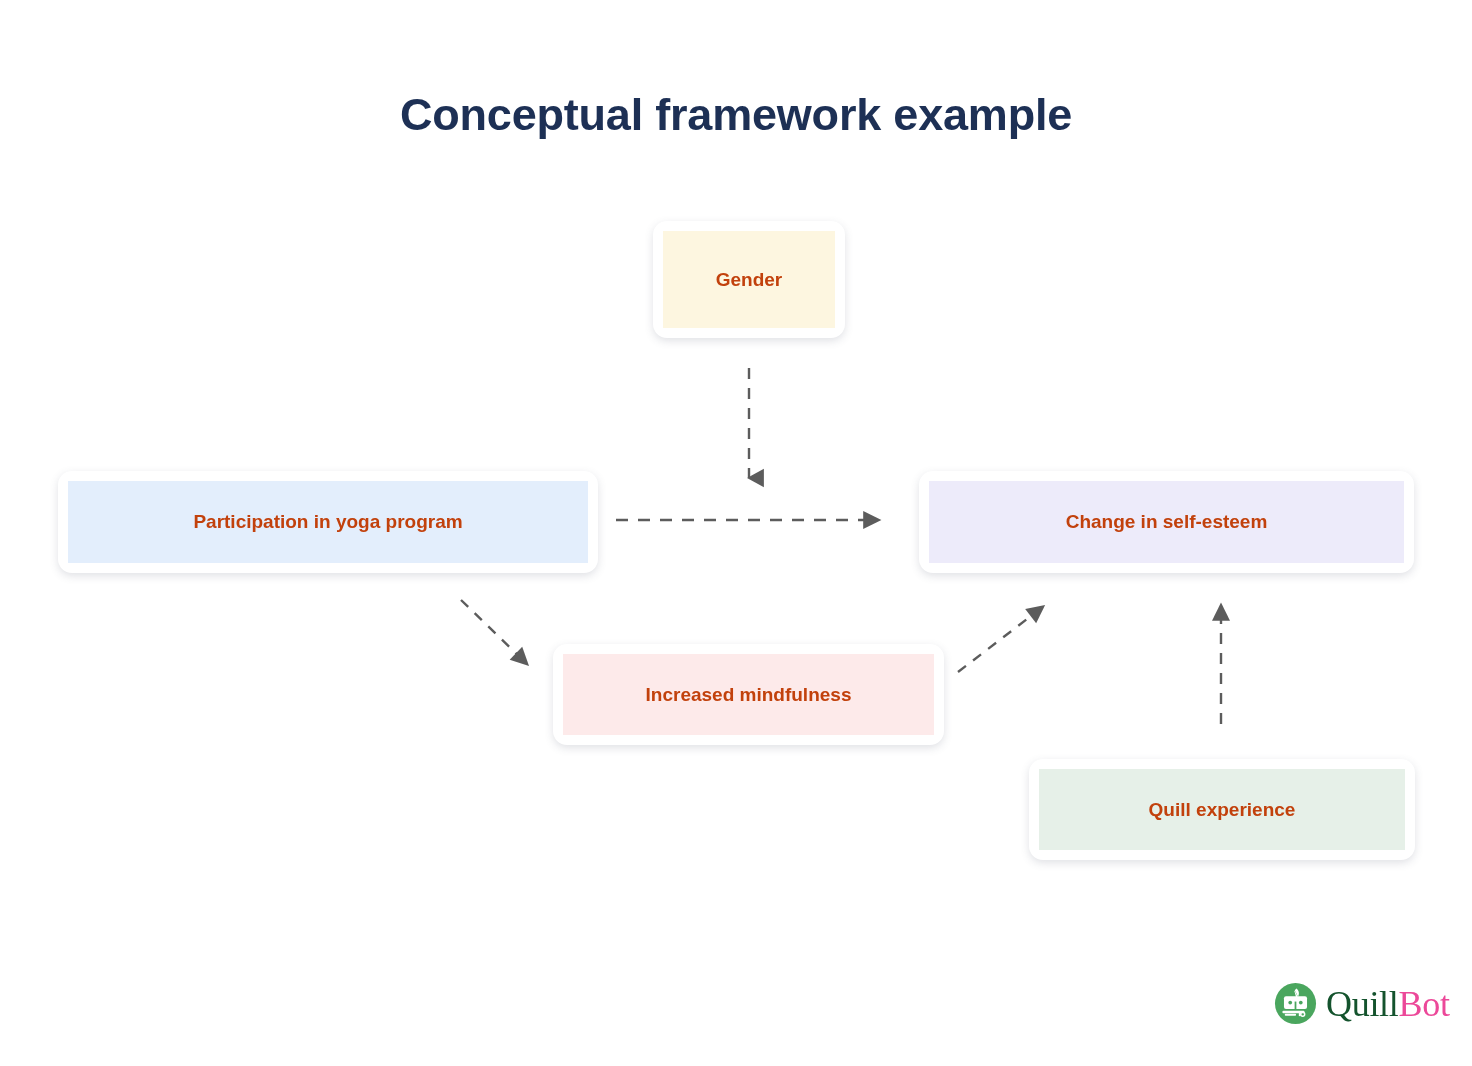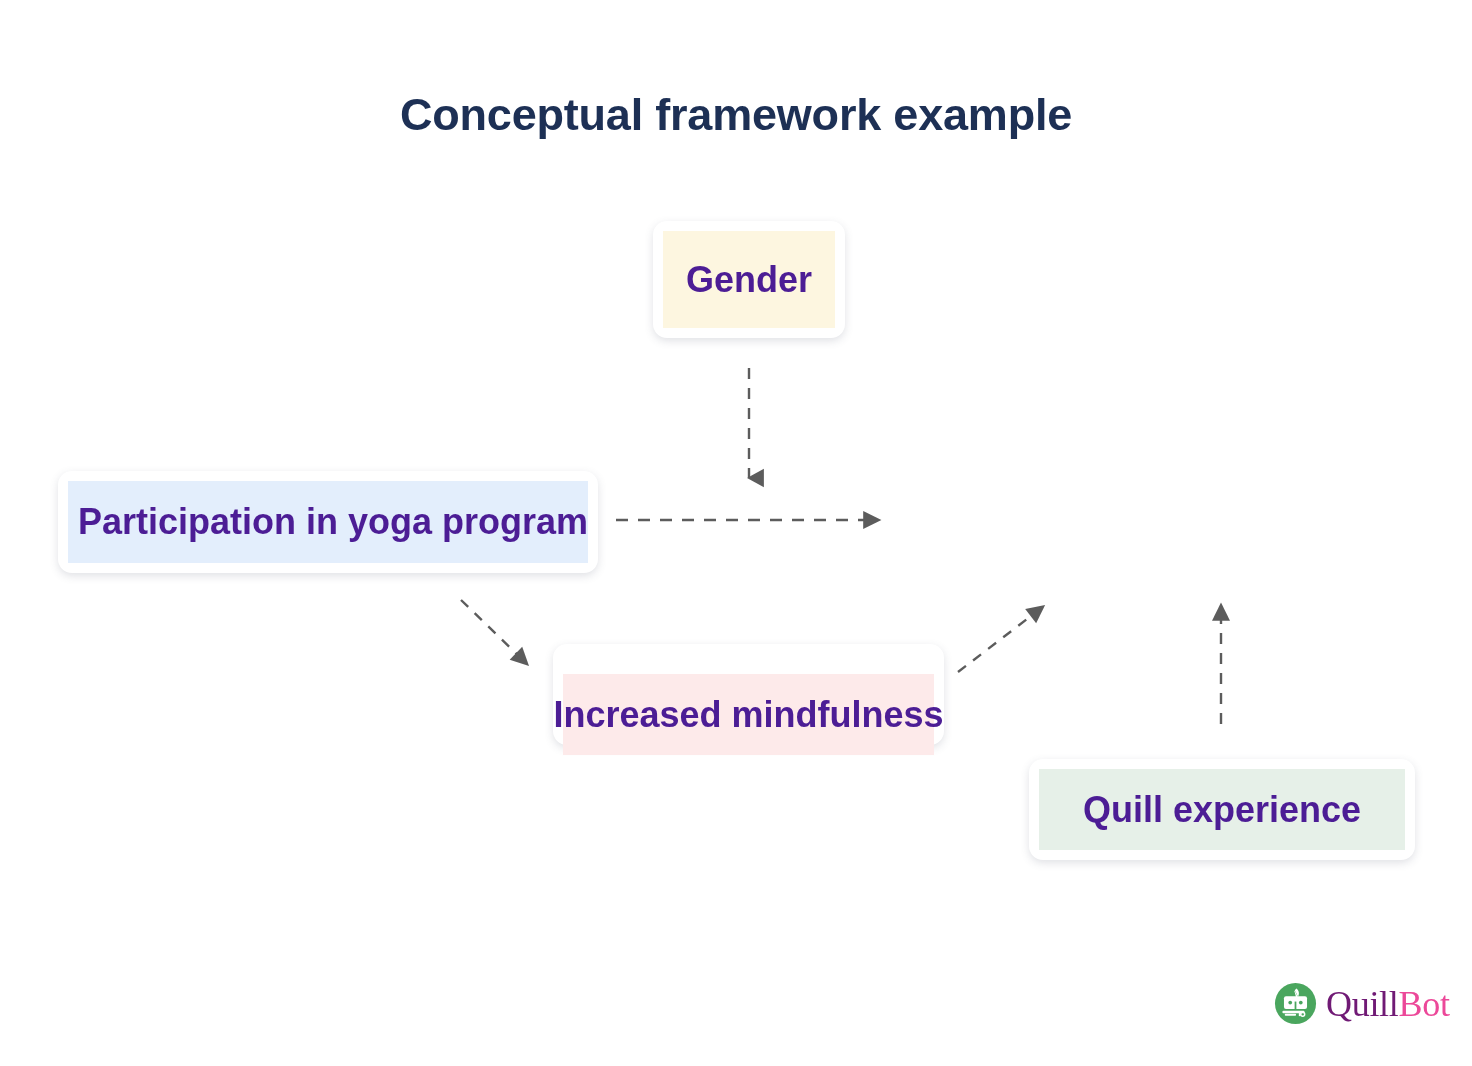--- a/index.html
+++ b/index.html
@@ -47,23 +47,23 @@
   }
   .node-fill {
     width: 100%;
     height: 100%;
     display: flex;
     align-items: center;
     justify-content: center;
     box-sizing: border-box;
   }
   .node-label {
-    font-size: 36px;
+    font-size: 19px;
     font-weight: 600;
-    color: #4c1d95;
+    color: #c2410c;
     text-align: center;
     line-height: 32px;
     white-space: nowrap;
   }
 
   
   #node-gender        { left: 653px; top: 221px; width: 192px; height: 117px; }
   #node-participation { left: 58px;  top: 471px; width: 540px; height: 102px; }
   #node-self-esteem   { left: 919px; top: 471px; width: 495px; height: 102px; }
   #node-mindfulness   { left: 553px; top: 644px; width: 391px; height: 101px; }
@@ -88,21 +88,21 @@
     align-items: center;
     gap: 9px;
   }
   #quillbot-wordmark {
     font-family: "Liberation Serif", serif;
     font-size: 36px;
     line-height: 36px;
     letter-spacing: -0.3px;
     white-space: nowrap;
   }
-  .wm-quill { color: #701a75; }
+  .wm-quill { color: #14532d; }
   .wm-bot   { color: #ec4899; }
 </style>
 </head>
 <body style="background: rgb(255, 255, 255);">
 
 <div id="canvas">
 
   <div id="page-title">Conceptual framework example</div>
 
   <svg id="arrow-layer" viewBox="0 0 1472 1066" width="1472" height="1066" xmlns="http://www.w3.org/2000/svg">
@@ -136,28 +136,33 @@
     </g>
   </svg>
 
   <div class="node" id="node-gender">
     <div class="node-fill" style="background:#fdf6e0;">
       <span class="node-label">Gender</span>
     </div>
   </div>
 
   <div class="node" id="node-participation">
-    <div class="node-fill" style="background:#e3eefc;justify-content:flex-end;">
+    <div class="node-fill" style="background:#e3eefc;">
       <span class="node-label">Participation in yoga program</span>
     </div>
   </div>
 
+  <div class="node" id="node-self-esteem">
+    <div class="node-fill" style="background:#edebfa;">
+      <span class="node-label">Change in self-esteem</span>
+    </div>
+  </div>
 
   <div class="node" id="node-mindfulness">
-    <div class="node-fill" style="background:#fdeaea;margin-top:20px;">
+    <div class="node-fill" style="background:#fdeaea;">
       <span class="node-label">Increased mindfulness</span>
     </div>
   </div>
 
   <div class="node" id="node-yoga-exp">
     <div class="node-fill" style="background:#e6f0e8;">
       <span class="node-label">Quill experience</span>
     </div>
   </div>
 

